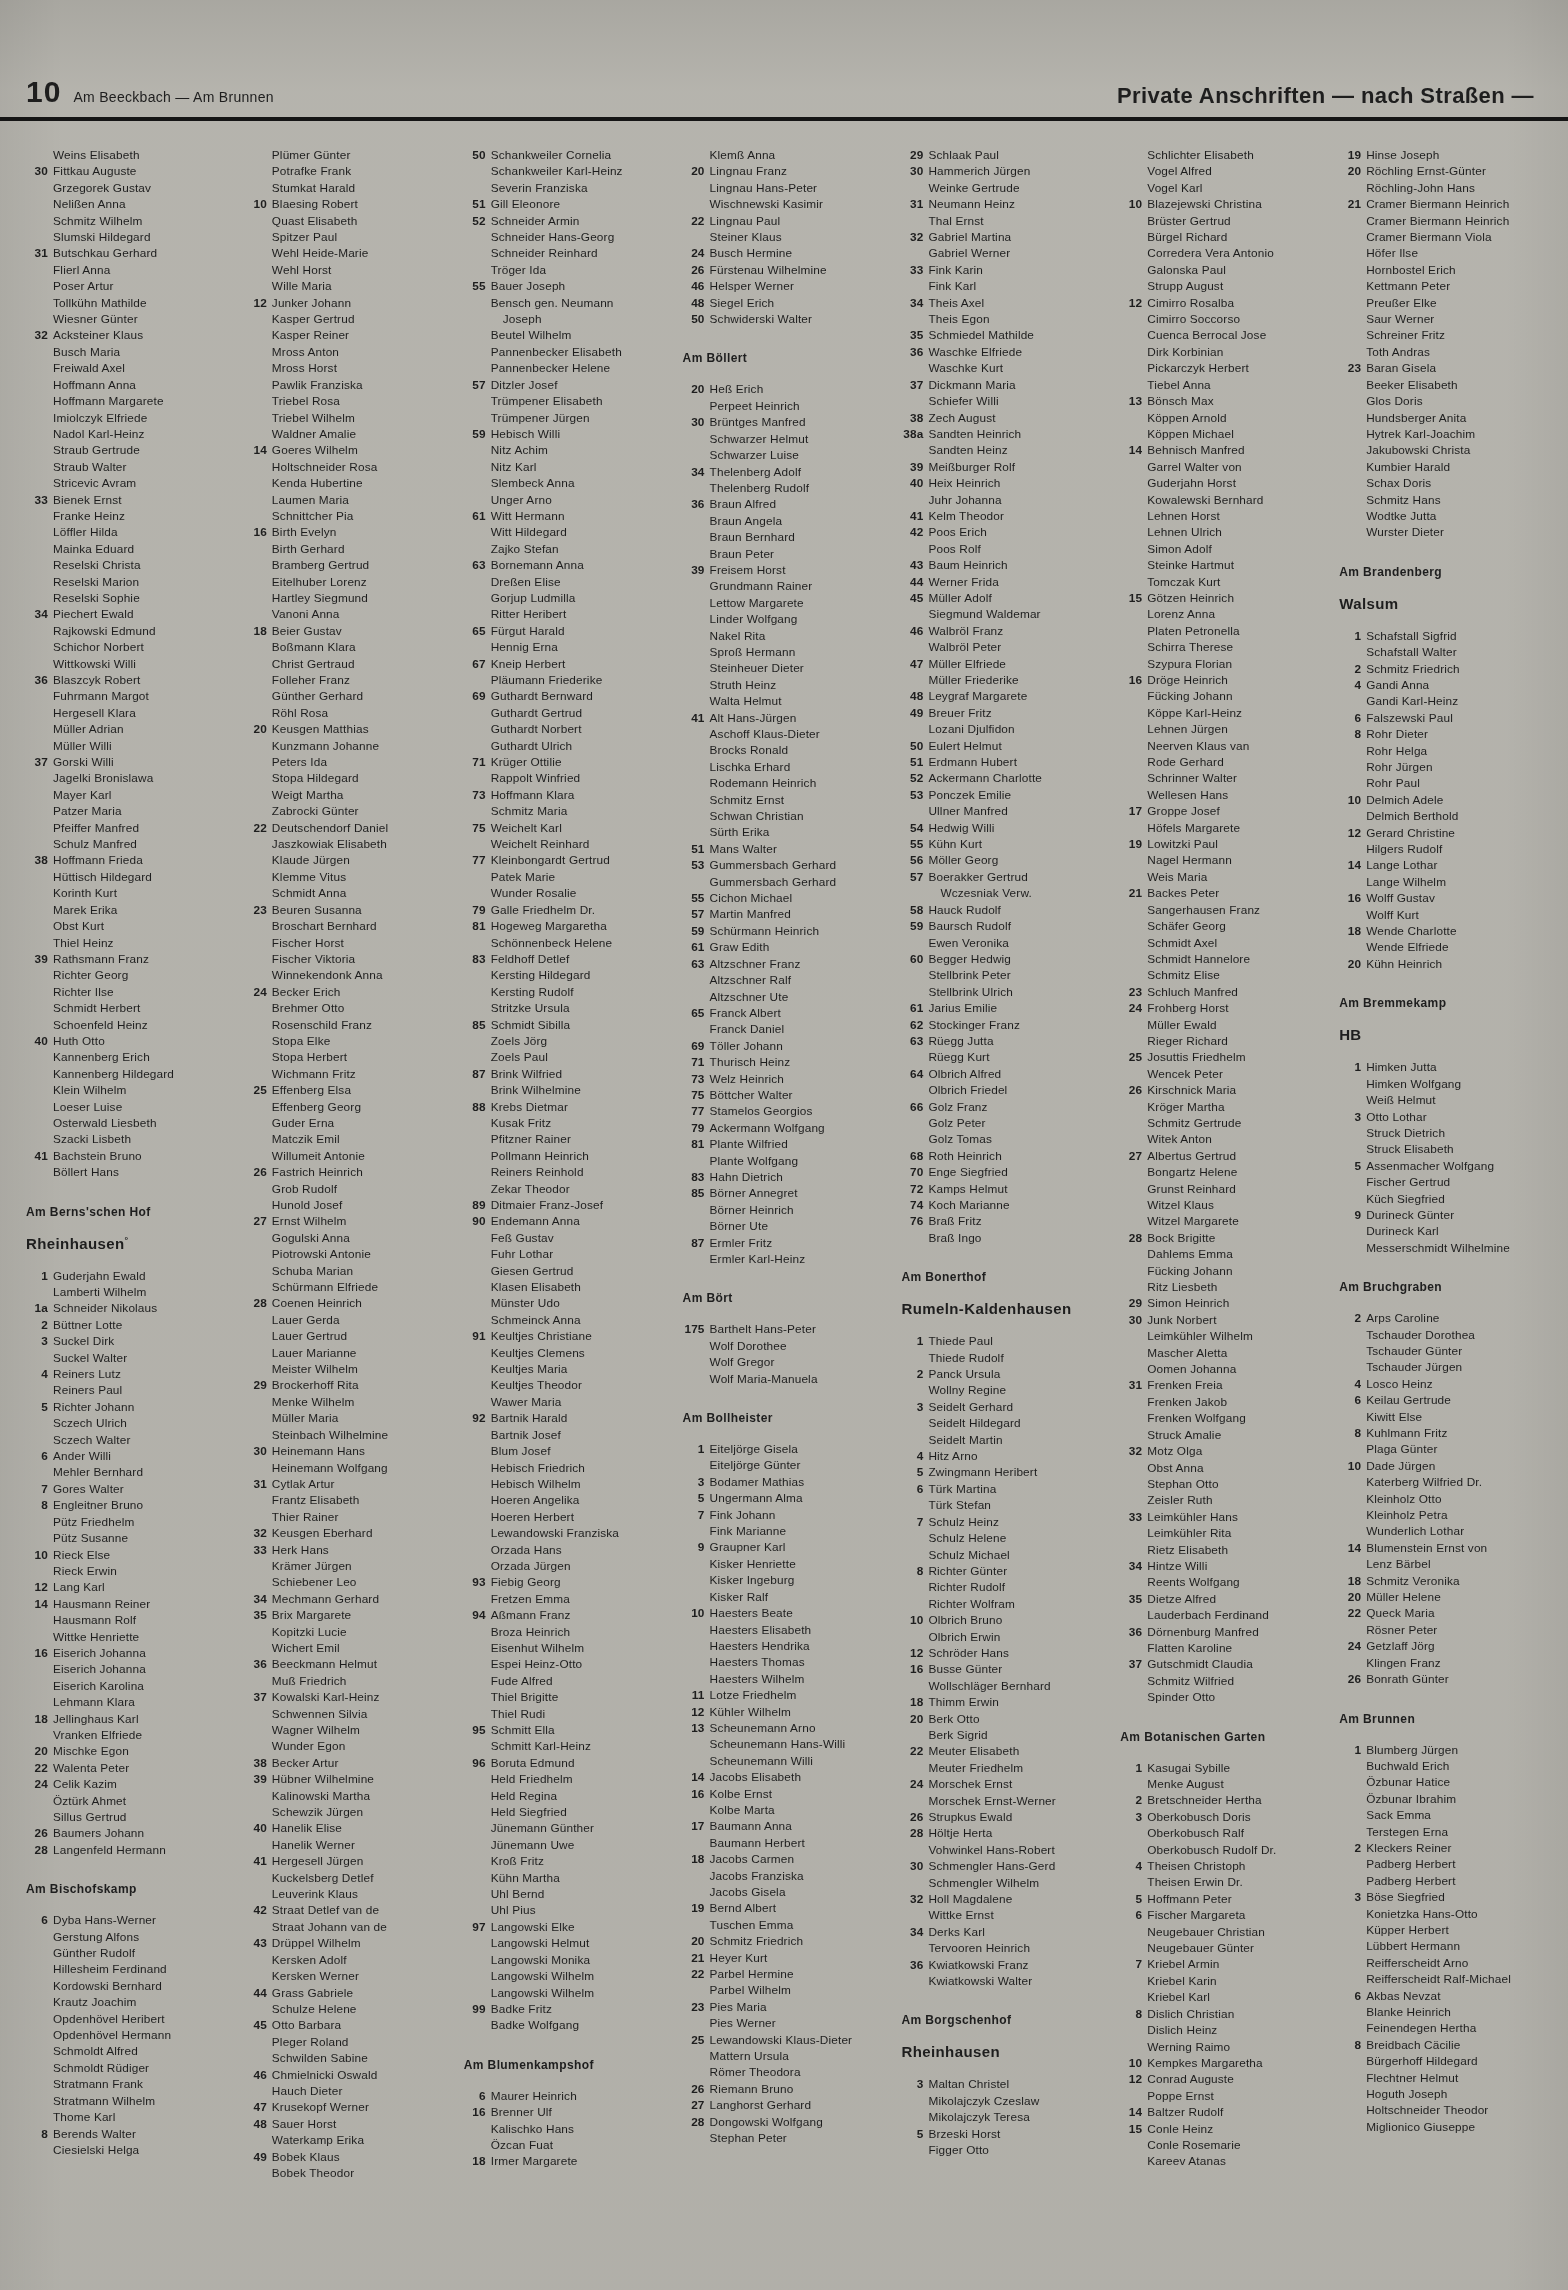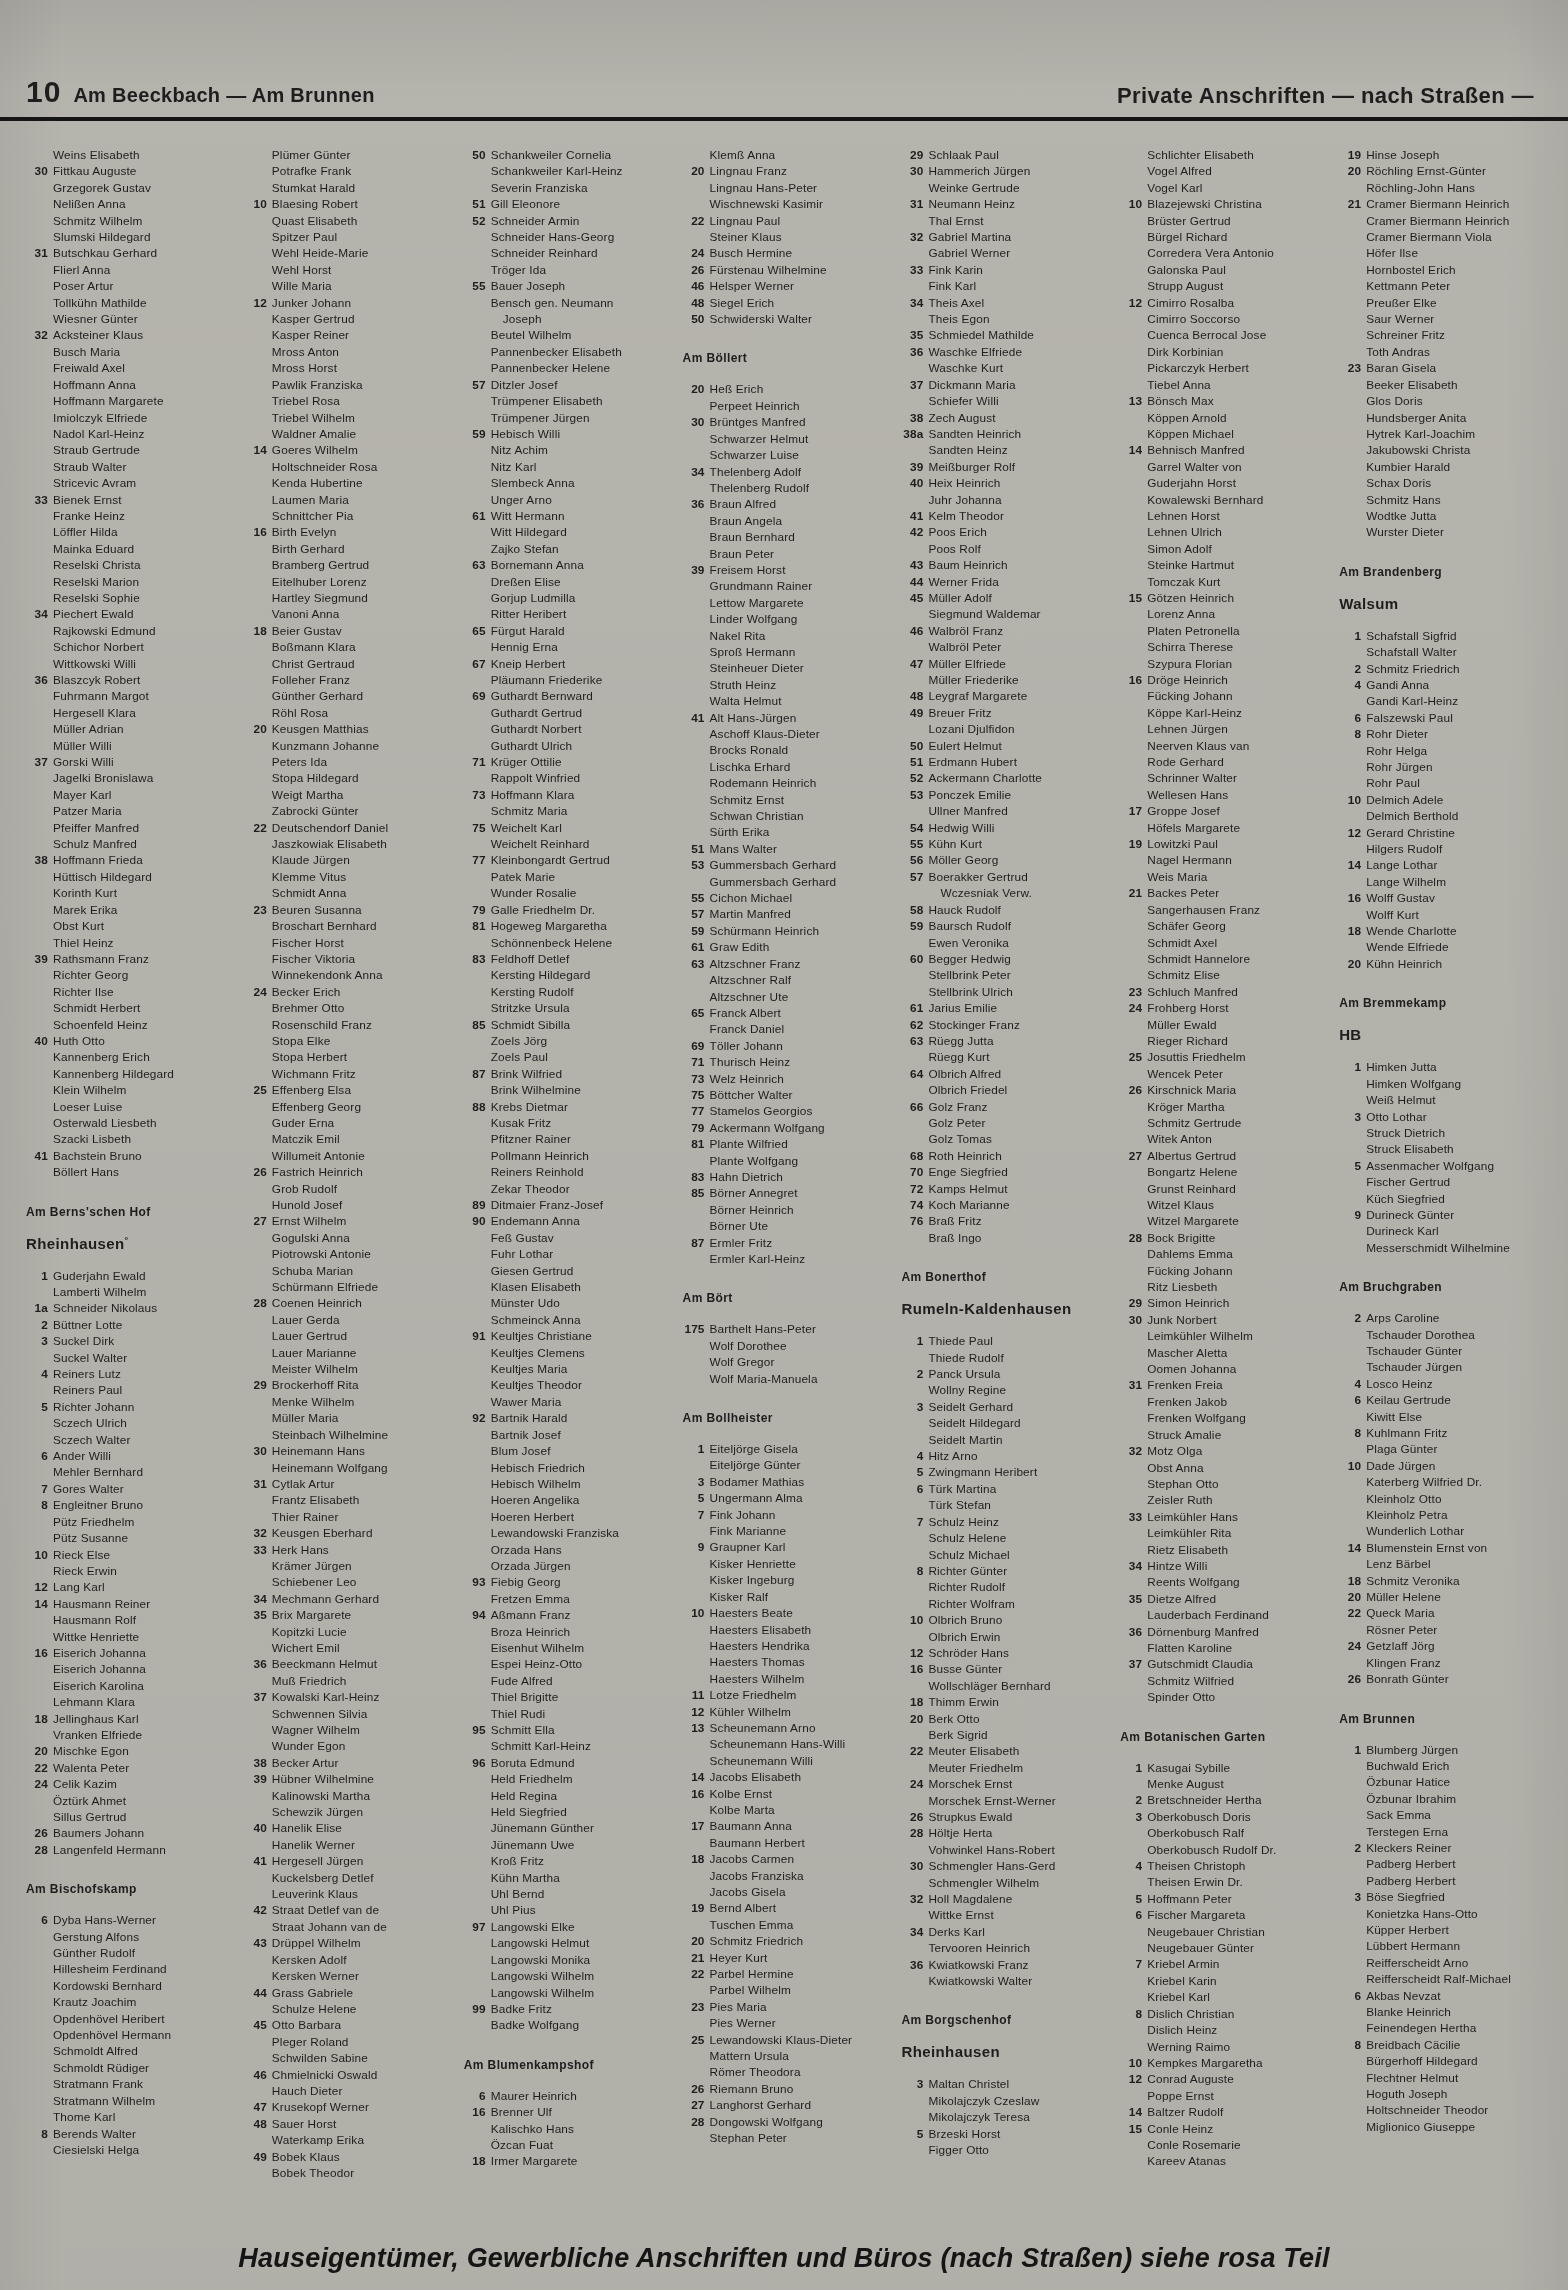--- a/index.html
+++ b/index.html
@@ -6,21 +6,21 @@
   body{font-family:"Liberation Sans","DejaVu Sans",sans-serif;}
   .page{position:relative;width:1568px;height:2290px;overflow:hidden;color:#1e1e1e;
     background:#d6d5d1;
     background-image:linear-gradient(180deg,#c9c8c4 0%,#d8d7d3 4%,#d6d5d1 40%,#d3d2ce 100%),
       linear-gradient(90deg,rgba(0,0,0,.05),rgba(0,0,0,0) 4%,rgba(0,0,0,0) 96%,rgba(0,0,0,.05));
     background-blend-mode:multiply;}
   .header{display:flex;align-items:flex-end;justify-content:space-between;
     padding:38px 34px 8px 26px;border-bottom:4px solid #151515;}
   .hl{display:flex;align-items:baseline;gap:12px;}
   .pagenum{font-size:30px;font-weight:bold;letter-spacing:1px;}
-  .range{font-size:20px;font-weight:bold;letter-spacing:.3px;}
+  .range{font-size:14px;font-weight:normal;letter-spacing:.3px;}
   .htitle{font-size:22px;font-weight:bold;letter-spacing:.4px;margin-top:45px;}
   .cols{display:grid;grid-template-columns:repeat(7,1fr);column-gap:14px;
     padding:26px 28px 0 22px;}
   .col{min-width:0;}
   .street-heading{font-size:12px;font-weight:bold;letter-spacing:.4px;margin:24px 0 16px 4px;white-space:nowrap;}
   .street-sub{font-size:15px;font-weight:bold;letter-spacing:.4px;margin:0 0 16px 4px;white-space:nowrap;}
   .street-sub sup{font-size:9px;}
   .row{display:flex;line-height:16.4px;font-size:11.8px;letter-spacing:.15px;white-space:nowrap;}
   .num{flex:0 0 26px;text-align:right;font-weight:bold;padding-right:5px;}
   .nm{flex:0 0 auto;}
@@ -3292,14 +3292,13 @@
           <span class="num"></span>
           <span class="nm">Holtschneider Theodor</span>
         </div>
         <div class="row">
           <span class="num"></span>
           <span class="nm">Miglionico Giuseppe</span>
         </div>
       </div>
     </div>
 
-  <div class="footer">Hauseigentümer, Gewerbliche Anschriften und Büros (nach Straßen) siehe rosa Teil</div>
 </div>
 
 </body></html>

